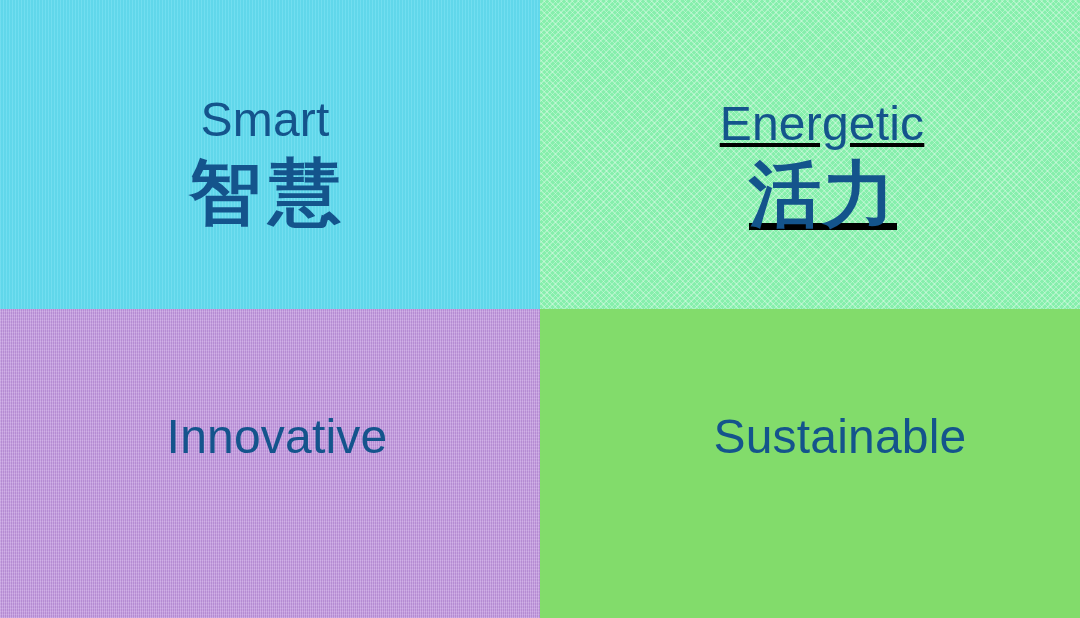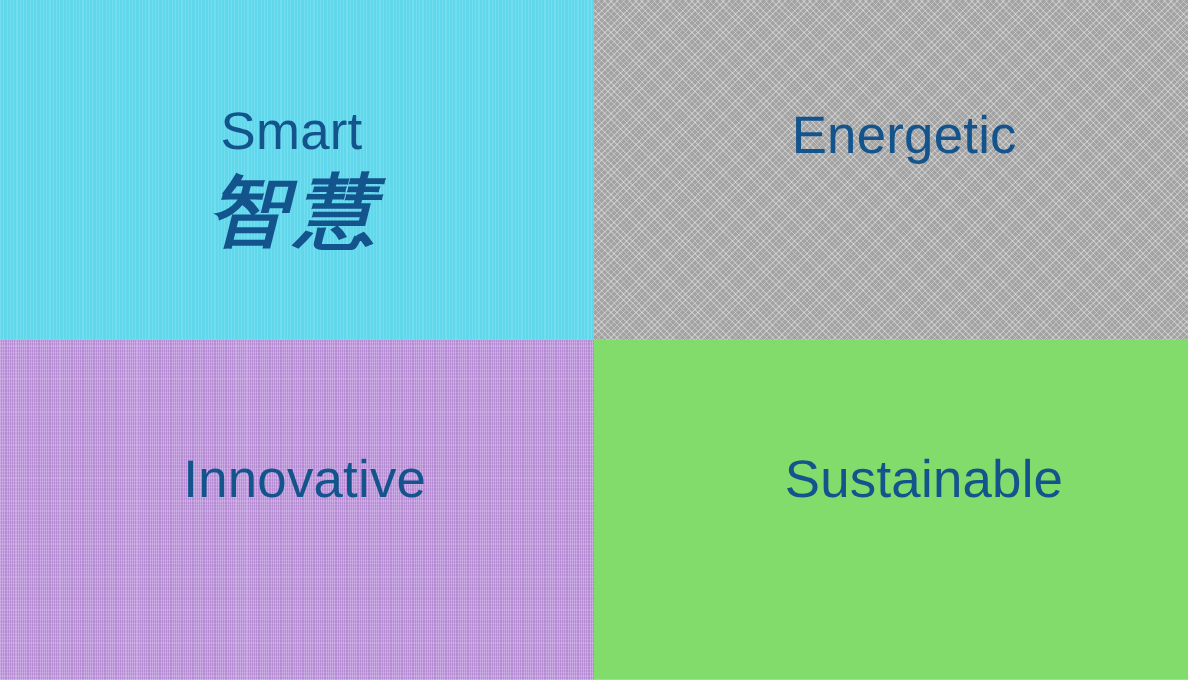--- a/index.html
+++ b/index.html
@@ -95,28 +95,29 @@
 </style>
 </head>
 <body>
 
 <div id="quadrant-grid">
 
   <div class="quadrant tex-fine" id="quad-smart" style="background-color: rgb(98, 218, 238);">
     <div class="texture"></div>
     <div class="label-stack">
       <div class="label-latin" style="color: rgb(20, 84, 140);">Smart</div>
-      <div class="label-cjk" style="color: rgb(20, 84, 140); font-style: italic;">智慧</div>
+      <div class="label-cjk" style="color: rgb(20, 84, 140);">智慧</div>
     </div>
   </div>
 
-  <div class="quadrant tex-diagonal" id="quad-energetic" style="background-color: #a3a3a3;">
+  <div class="quadrant tex-diagonal" id="quad-energetic" style="background-color: #86efac; text-decoration: underline;">
     <div class="texture"></div>
     <div class="label-stack">
       <div class="label-latin" style="color: rgb(20, 84, 140);">Energetic</div>
+      <div class="label-cjk" style="color: rgb(20, 84, 140);">活力</div>
     </div>
   </div>
 
   <div class="quadrant tex-vertical" id="quad-innovative" style="background-color: rgb(191, 147, 222); padding-left: 24px;">
     <div class="texture"></div>
     <div class="label-stack">
       <div class="label-latin" style="color: rgb(20, 84, 140);">Innovative</div>
     </div>
   </div>
 

